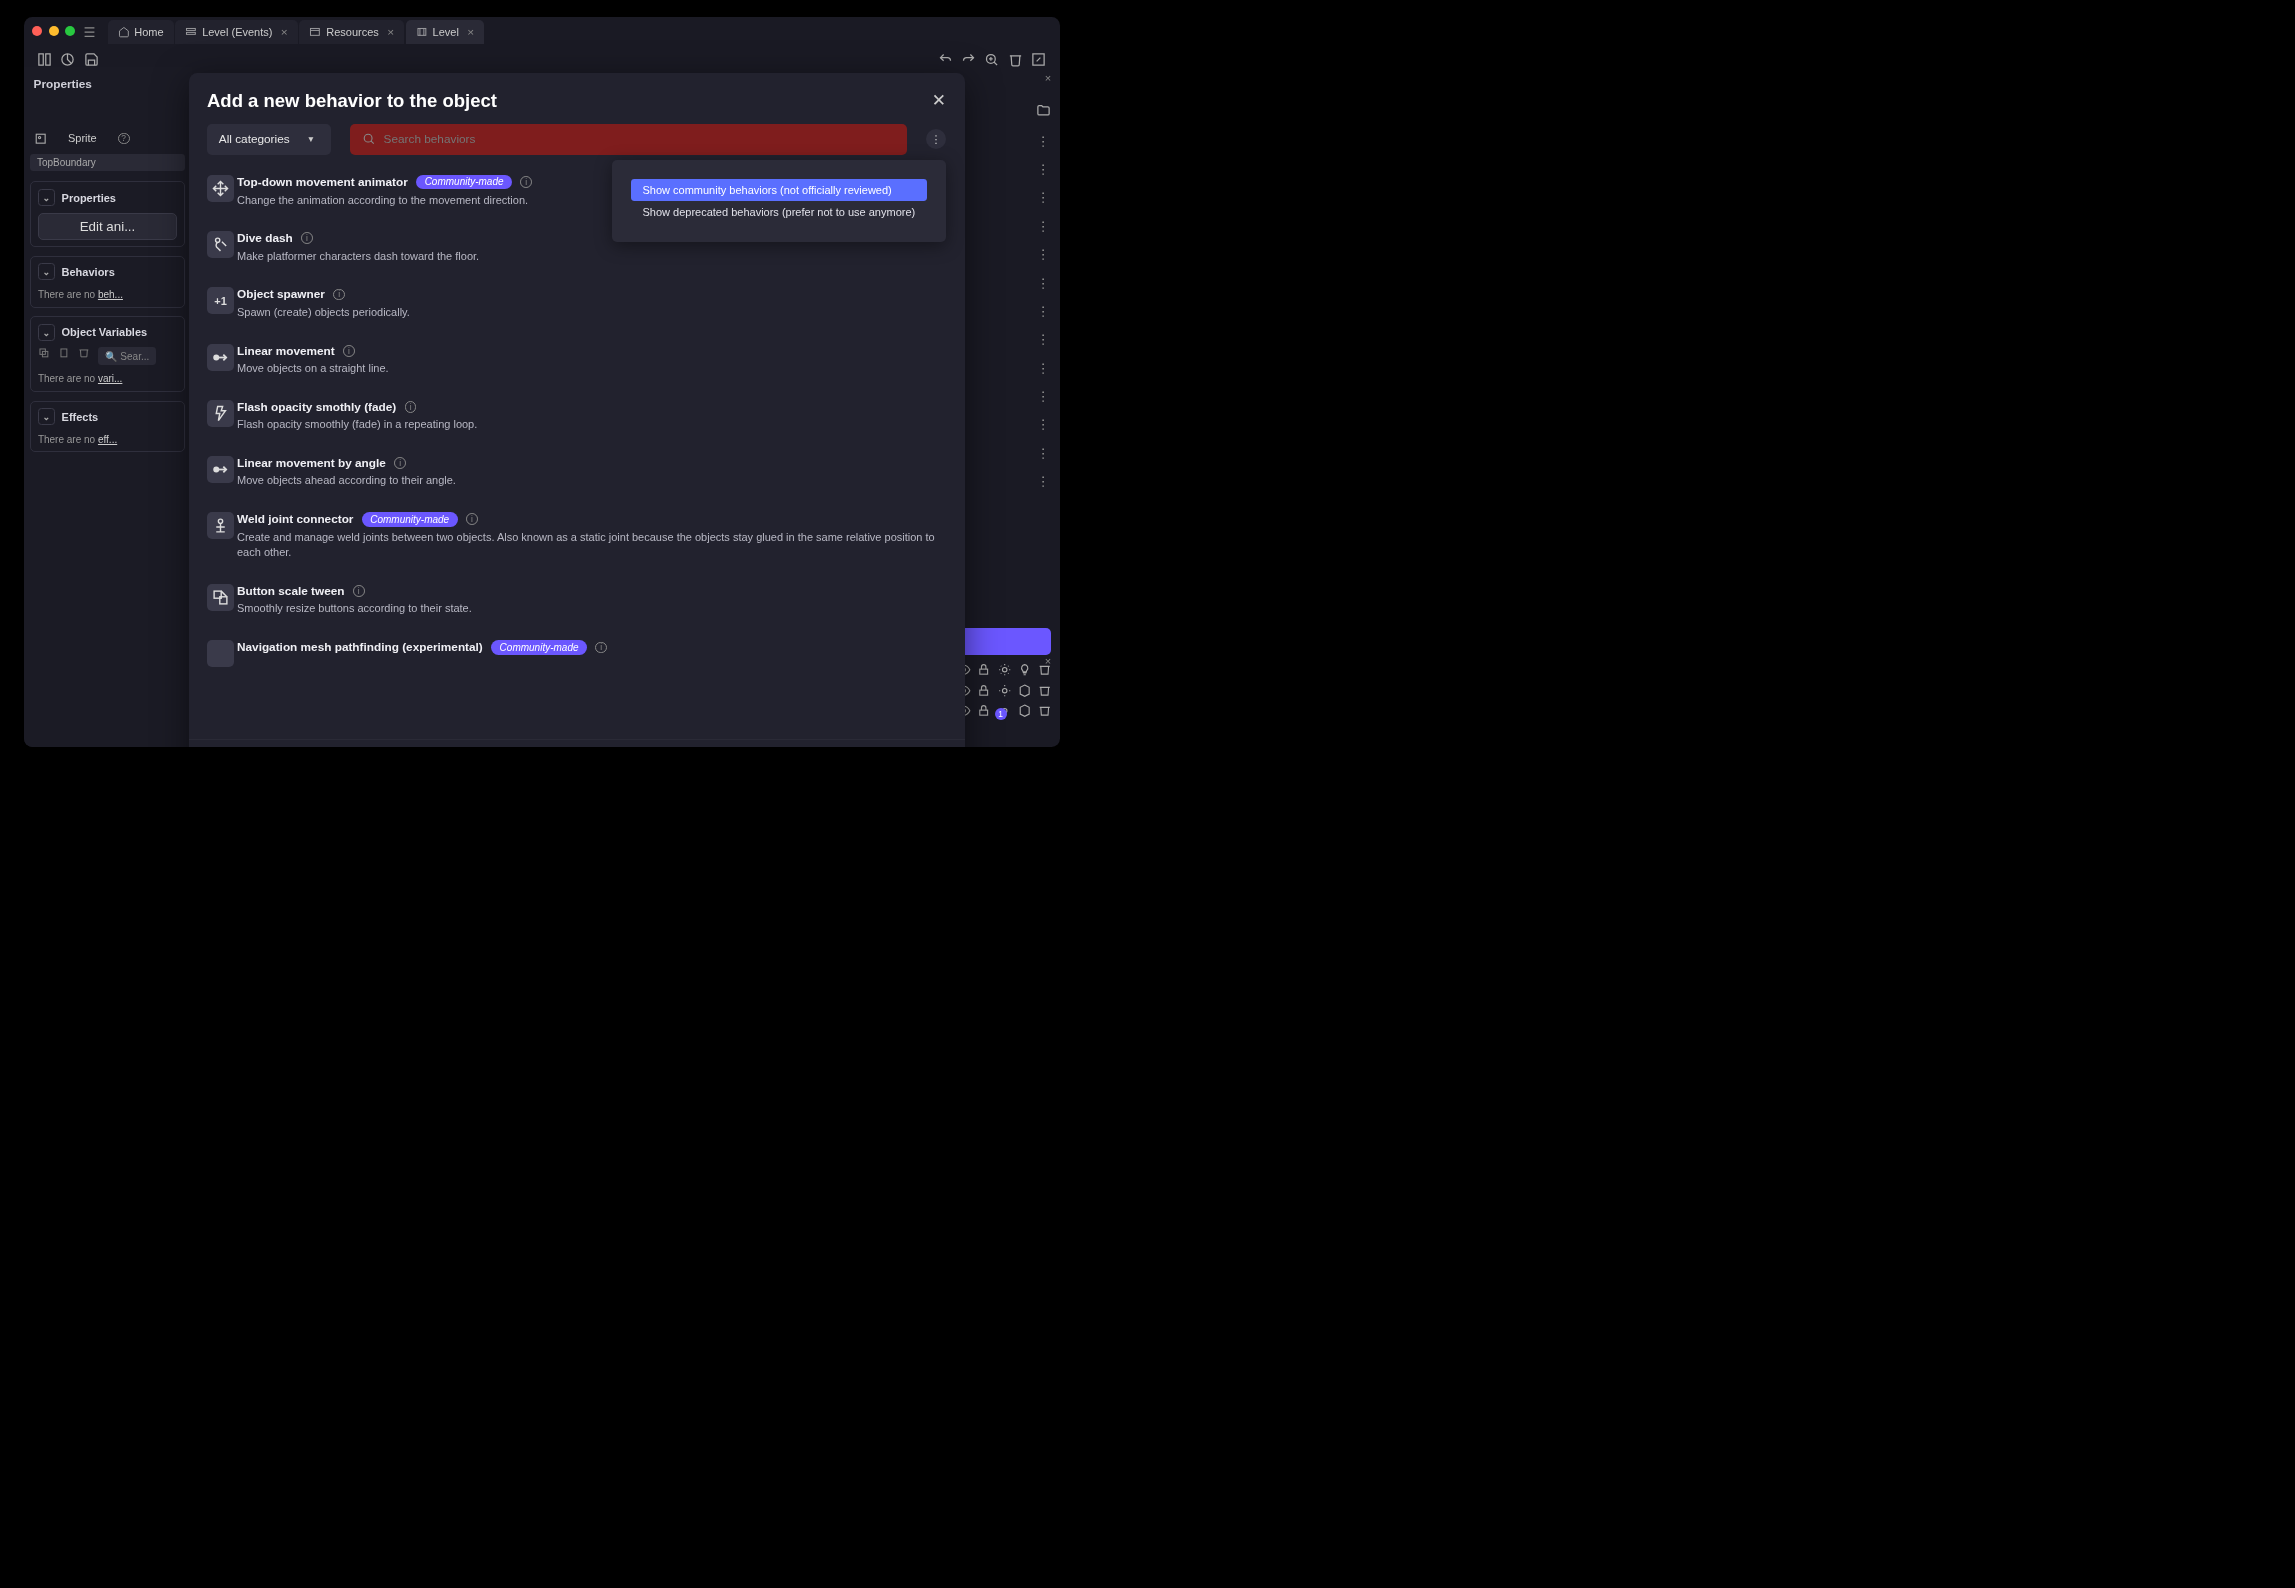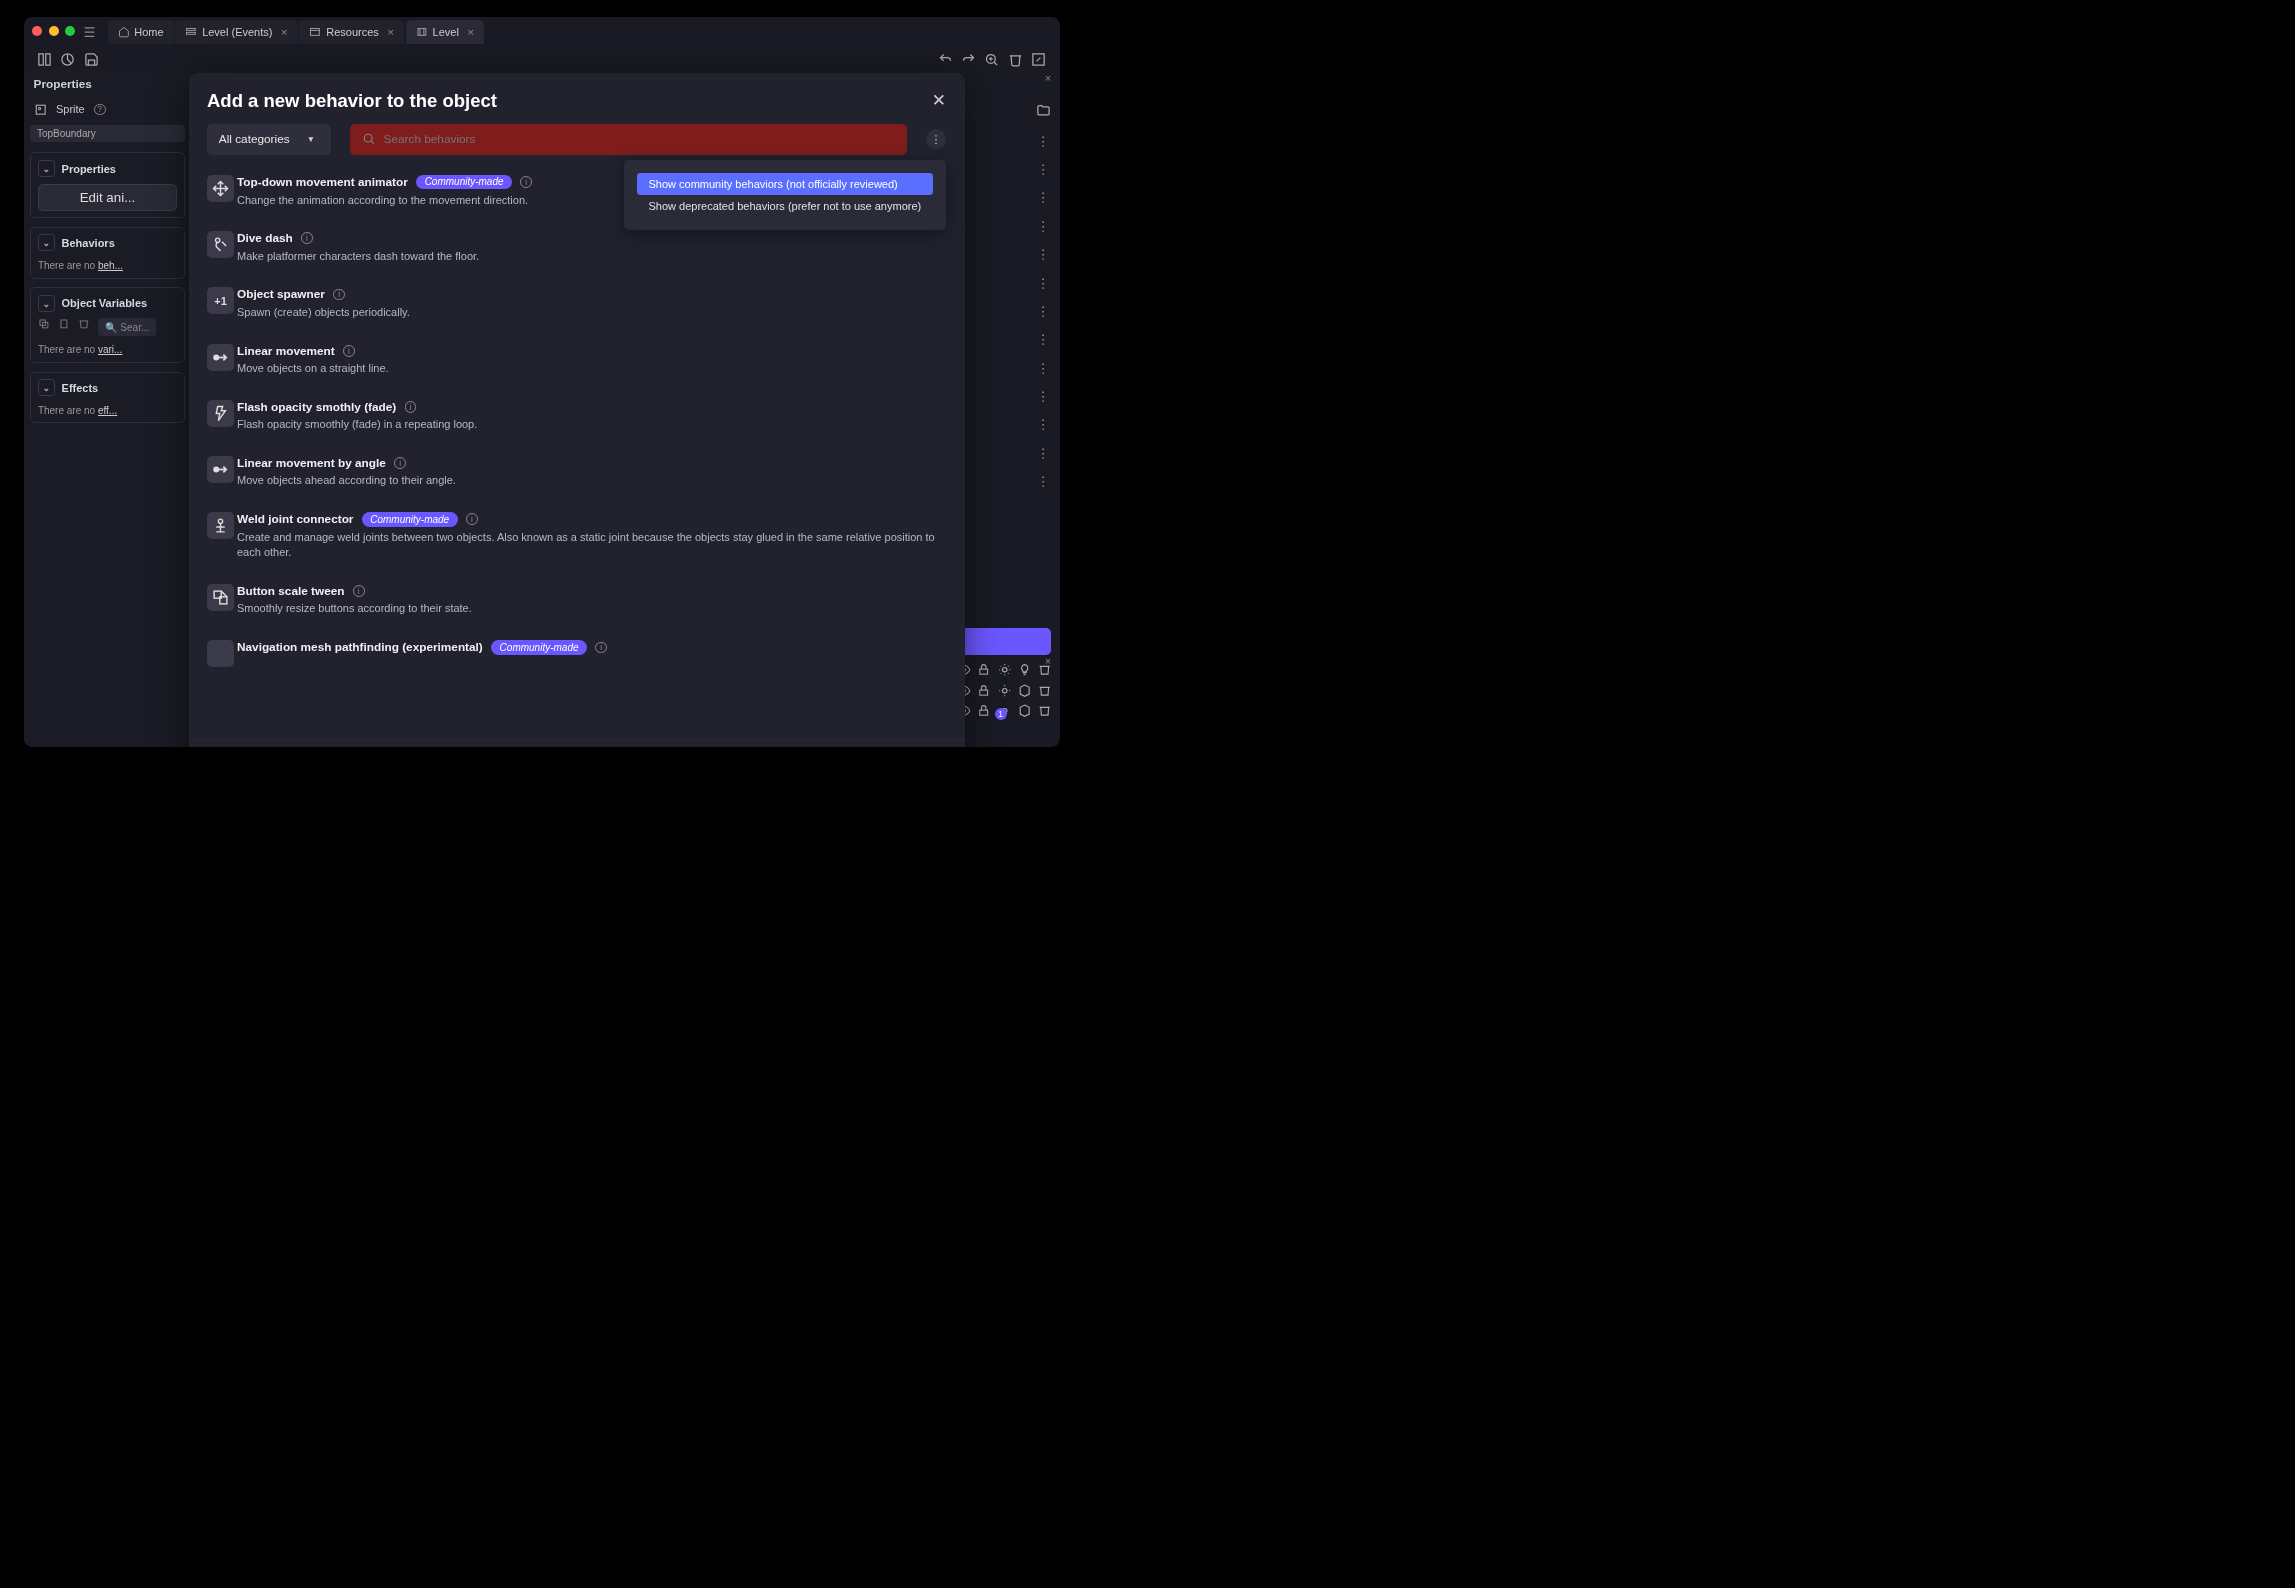--- a/index.html
+++ b/index.html
@@ -57,21 +57,21 @@
   display: flex; gap: 8.4px; padding: 6.7px;
 }
 
 .left-panel {
   position: absolute; left: 0; top: 50px;
   width: 168px; bottom: 0;
   background: #1b1b25;
   padding: 6.7px;
 }
 .panel-title { font-size: 11.8px; font-weight: 600; padding: 3.4px 3.4px 6.7px; color: #cfcfd8; }
-.sprite-row { display: flex; align-items: center; gap: 9px; padding: 5px 3.4px; color: #ccc; }
+.sprite-row { display: flex; align-items: center; gap: 21px; padding: 5px 3.4px; color: #ccc; margin-top: 29px; }
 .chip {
   background: #2a2a36; border-radius: 3.4px; padding: 3.4px 6.7px;
   color: #aaa; font-size: 10px; margin: 3.4px 0 10px;
 }
 .section {
   border: 0.8px solid #2f2f3d; border-radius: 5px;
   margin-bottom: 8.4px; padding: 6.7px;
 }
 .section-header { display: flex; align-items: center; gap: 6.7px; font-weight: 600; color: #d8d8e0; }
 .chev { width: 17px; height: 17px; border: 0.8px solid #3a3a48; border-radius: 3.4px; display: flex; align-items: center; justify-content: center; color: #aaa; font-size: 9.2px; }
@@ -154,21 +154,21 @@
   background: transparent; border: none; color: #ccc; font-size: 11.8px;
   outline: none; flex: 1;
 }
 .kebab {
   background: #2e2e3c; border-radius: 50%; width: 20px; height: 20px;
   display: flex; align-items: center; justify-content: center; color: #ccc;
 }
 .dropdown-menu {
   position: absolute; right: 18.5px; top: 87px;
   background: #2b2b38; border-radius: 5px;
-  padding: 13px; z-index: 10;
+  padding: 19px; z-index: 10;
   box-shadow: 0 3.4px 17px rgba(0,0,0,.4);
 }
 .menu-item {
   padding: 5px 11.8px; border-radius: 3.4px; font-size: 11px;
   white-space: nowrap; color: #e0e0e8;
 }
 .menu-item.hl { background: #5a6fff; color: #fff; }
 .behavior-list {
   flex: 1; overflow-y: auto; padding: 3.4px 18.5px;
 }

